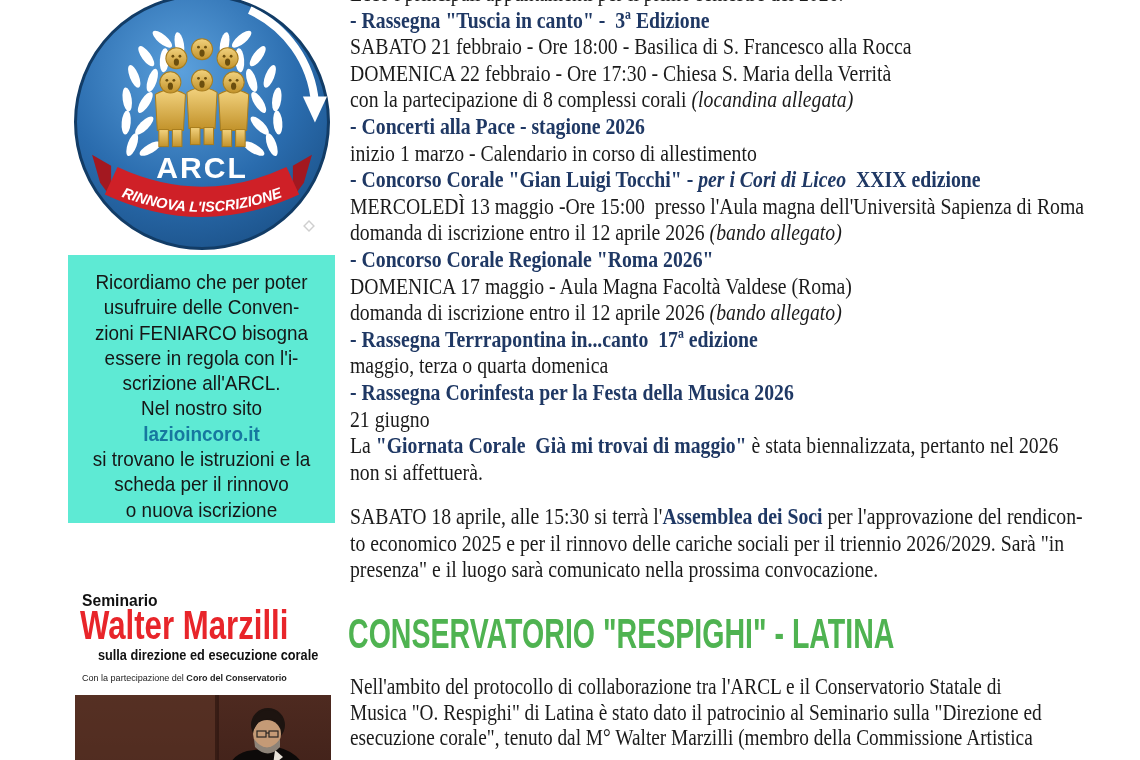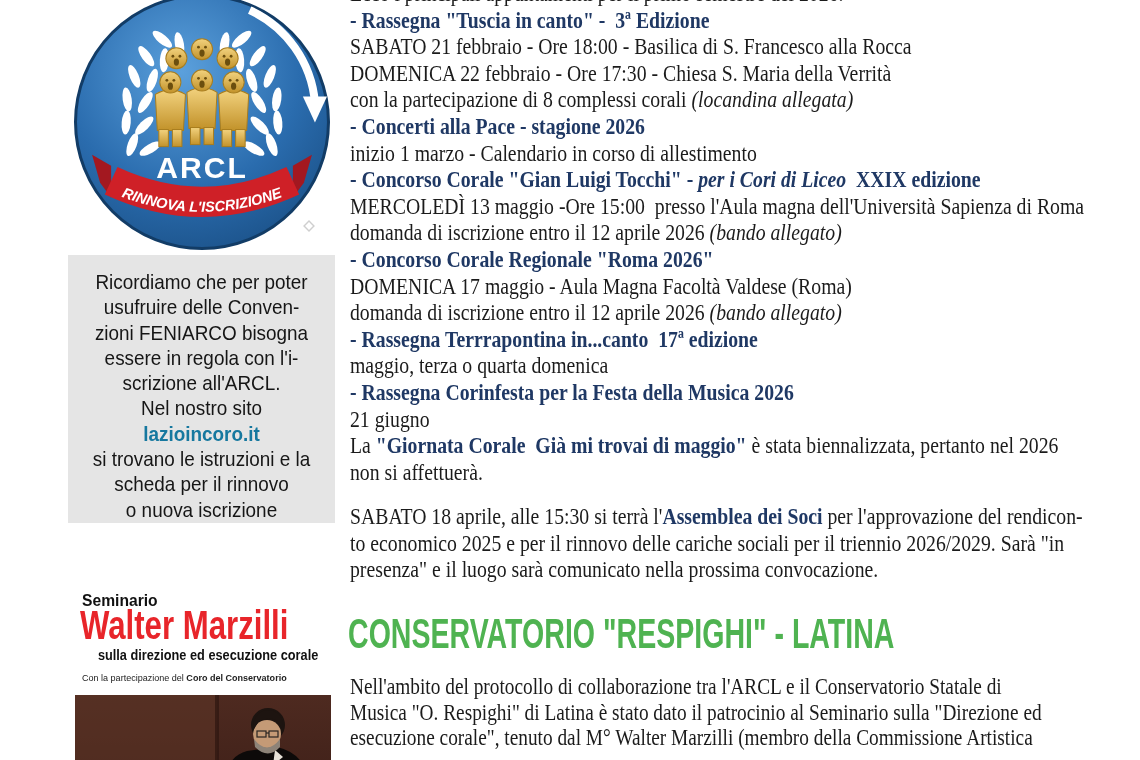--- a/index.html
+++ b/index.html
@@ -26,21 +26,21 @@
 
   #green-heading{
     position:absolute;left:348px;top:610px;
     font-family:"Liberation Sans",sans-serif;font-weight:bold;font-size:42px;
     color:#4fb351;transform:scaleX(.68);transform-origin:0 0;white-space:pre;
   }
 
   
   #notice-box{
     position:absolute;left:68px;top:255px;width:267px;height:268px;
-    background:#e5e5e5;box-sizing:border-box;padding-top:14px;
+    background:#5eead4;box-sizing:border-box;padding-top:14px;
     font-family:"Liberation Sans",sans-serif;font-size:21px;line-height:25.3px;
     color:#161616;text-align:center;
   }
   #notice-inner{transform:scaleX(.9);transform-origin:50% 0;width:100%;}
 
   
   #poster{
     position:absolute;left:75px;top:560px;width:257px;height:210px;
     font-family:"Liberation Sans",sans-serif;background:#fff;
   }

